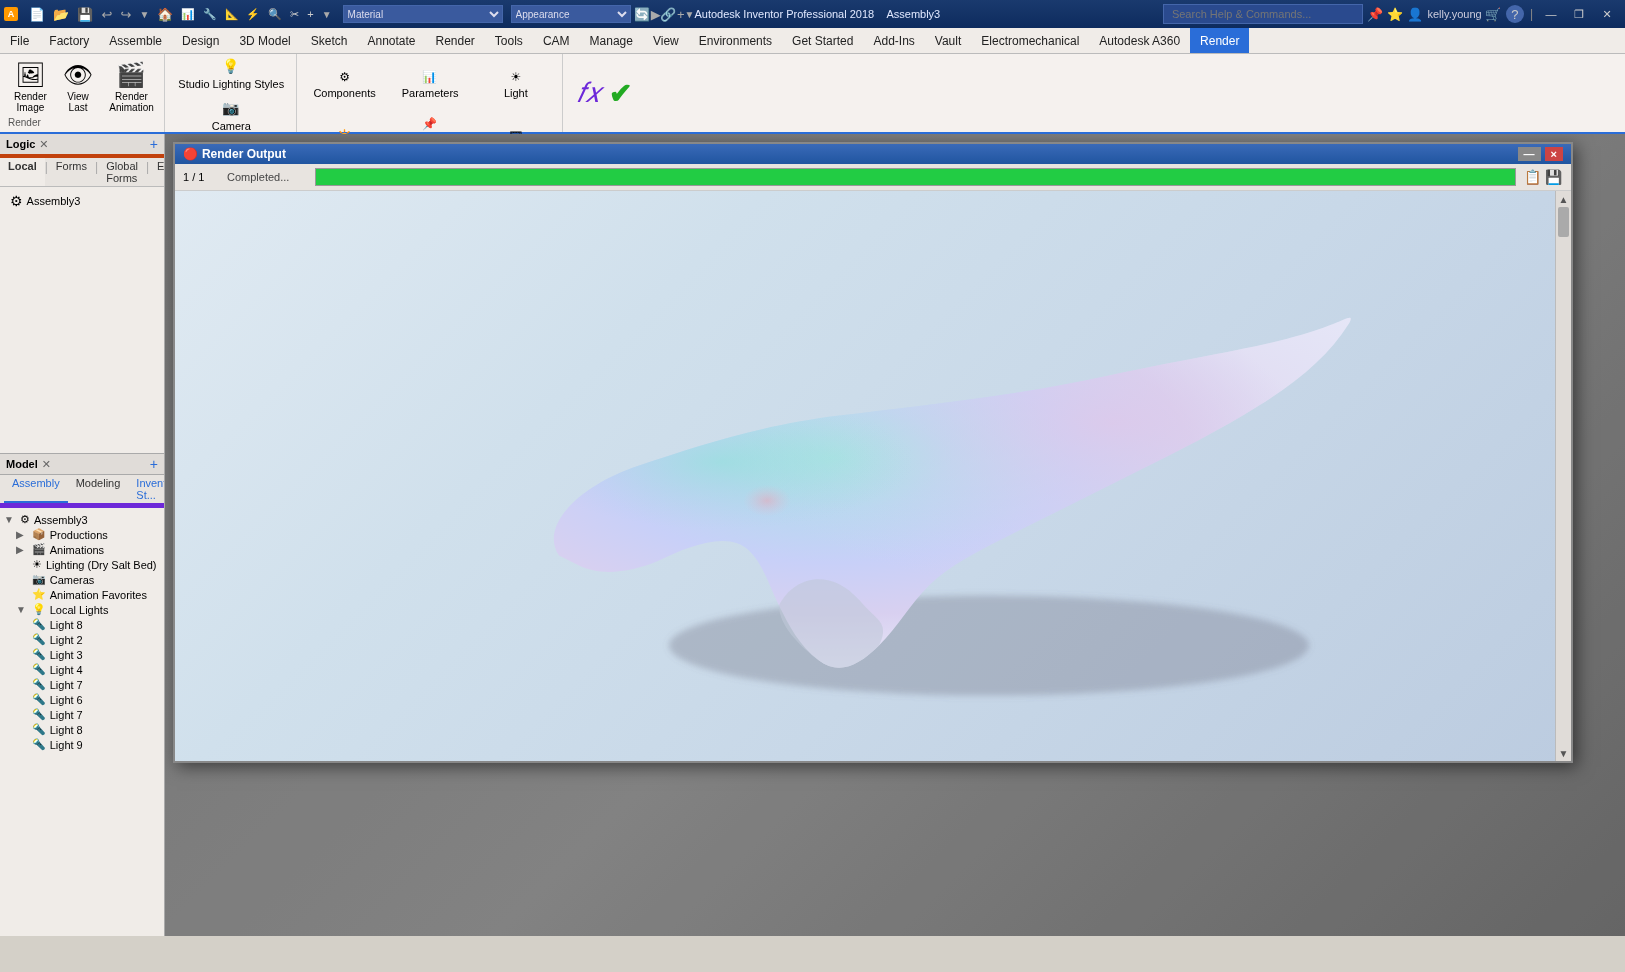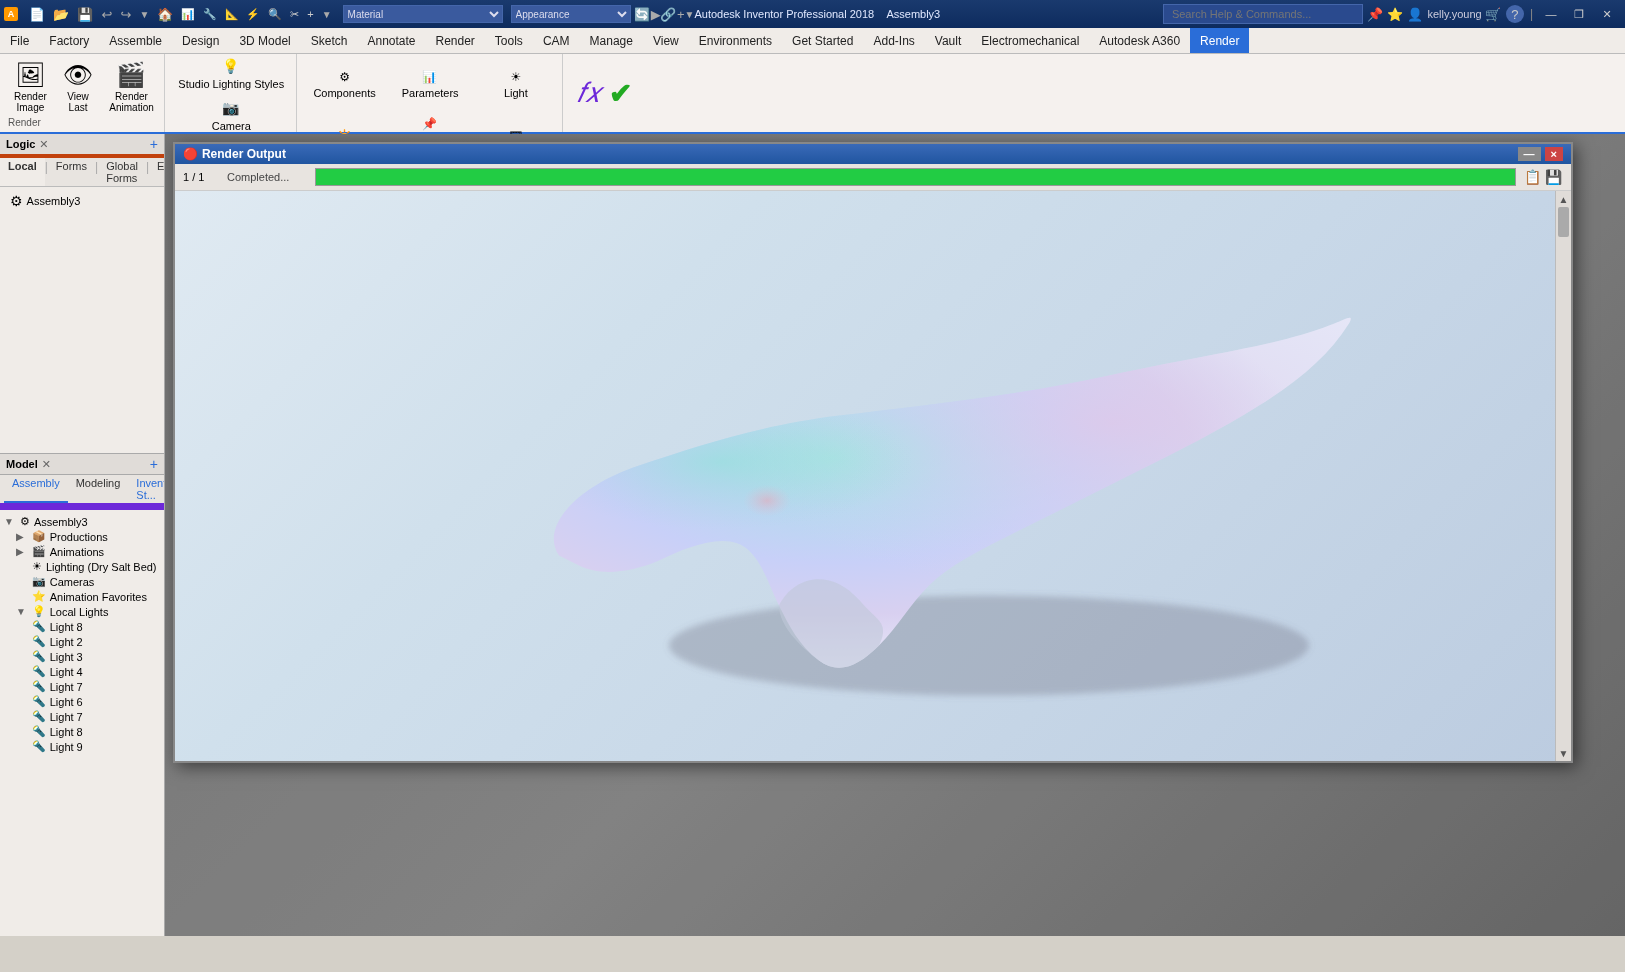--- a/index.html
+++ b/index.html
@@ -127,21 +127,21 @@
     .logic-sub-tab { padding: 2px 8px; font-size: 11px; cursor: pointer; color: #333; }
     .logic-sub-tab.active { background: #f0ece8; font-weight: bold; }
     .logic-sub-sep { color: #aaa; padding: 2px 0; }
     .logic-content { padding: 4px 6px; }
     .logic-item { display: flex; align-items: center; gap: 4px; padding: 2px 4px; font-size: 11px; cursor: pointer; }
     .logic-icon { font-size: 14px; }
 
     
     #model-panel { flex: 1; overflow: hidden; }
     #model-header { display: flex; align-items: center; background: #e0dcd8; padding: 2px 6px; border-bottom: 1px solid #aaa; font-size: 11px; }
-    #model-sub-tabs { display: flex; background: #e8e4e0; border-bottom: 7px solid #6d28d9; padding: 0 4px; }
+    #model-sub-tabs { display: flex; background: #e8e4e0; border-bottom: 5px solid #6d28d9; padding: 0 4px; }
     .model-sub-tab { padding: 2px 8px; font-size: 11px; cursor: pointer; color: #333; }
     .model-sub-tab.active { color: #2a6dd8; border-bottom: 2px solid #2a6dd8; }
     .model-tree { padding: 4px 0; overflow-y: auto; height: calc(100% - 46px); }
     .tree-item { display: flex; align-items: center; gap: 4px; padding: 1px 4px; font-size: 11px; cursor: pointer; }
     .tree-item .expand { color: #666; font-size: 10px; width: 12px; }
 
     
     #content-area {
       flex: 1;
       position: relative;

